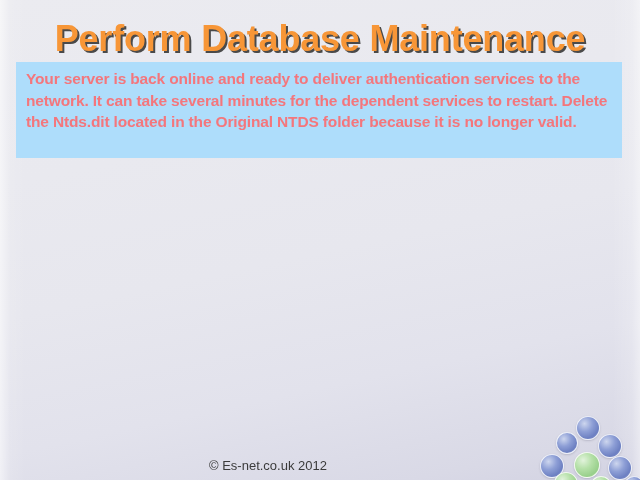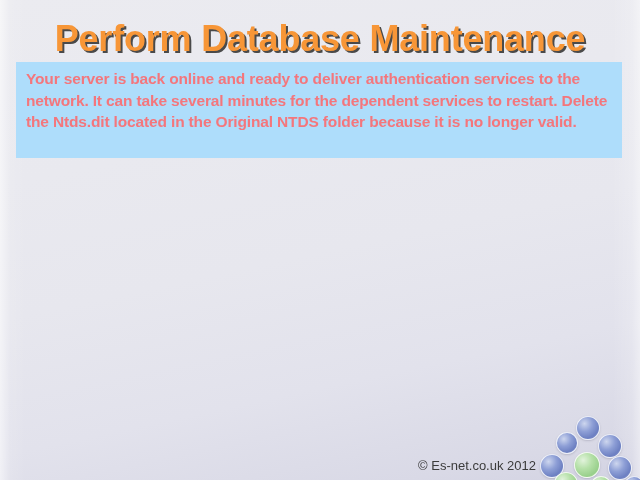--- a/index.html
+++ b/index.html
@@ -75,21 +75,21 @@
     color: #F4767C;
     letter-spacing: -0.15px;
   }
 
   
   #footer {
     position: absolute;
     left: 0;
     top: 458px;
     width: 536px;
-    text-align: right;
+    text-align: center;
     font-size: 13px;
     color: #3b3b3b;
   }
 
   
   #logo {
     position: absolute;
     left: 540px;
     top: 410px;
     width: 100px;

